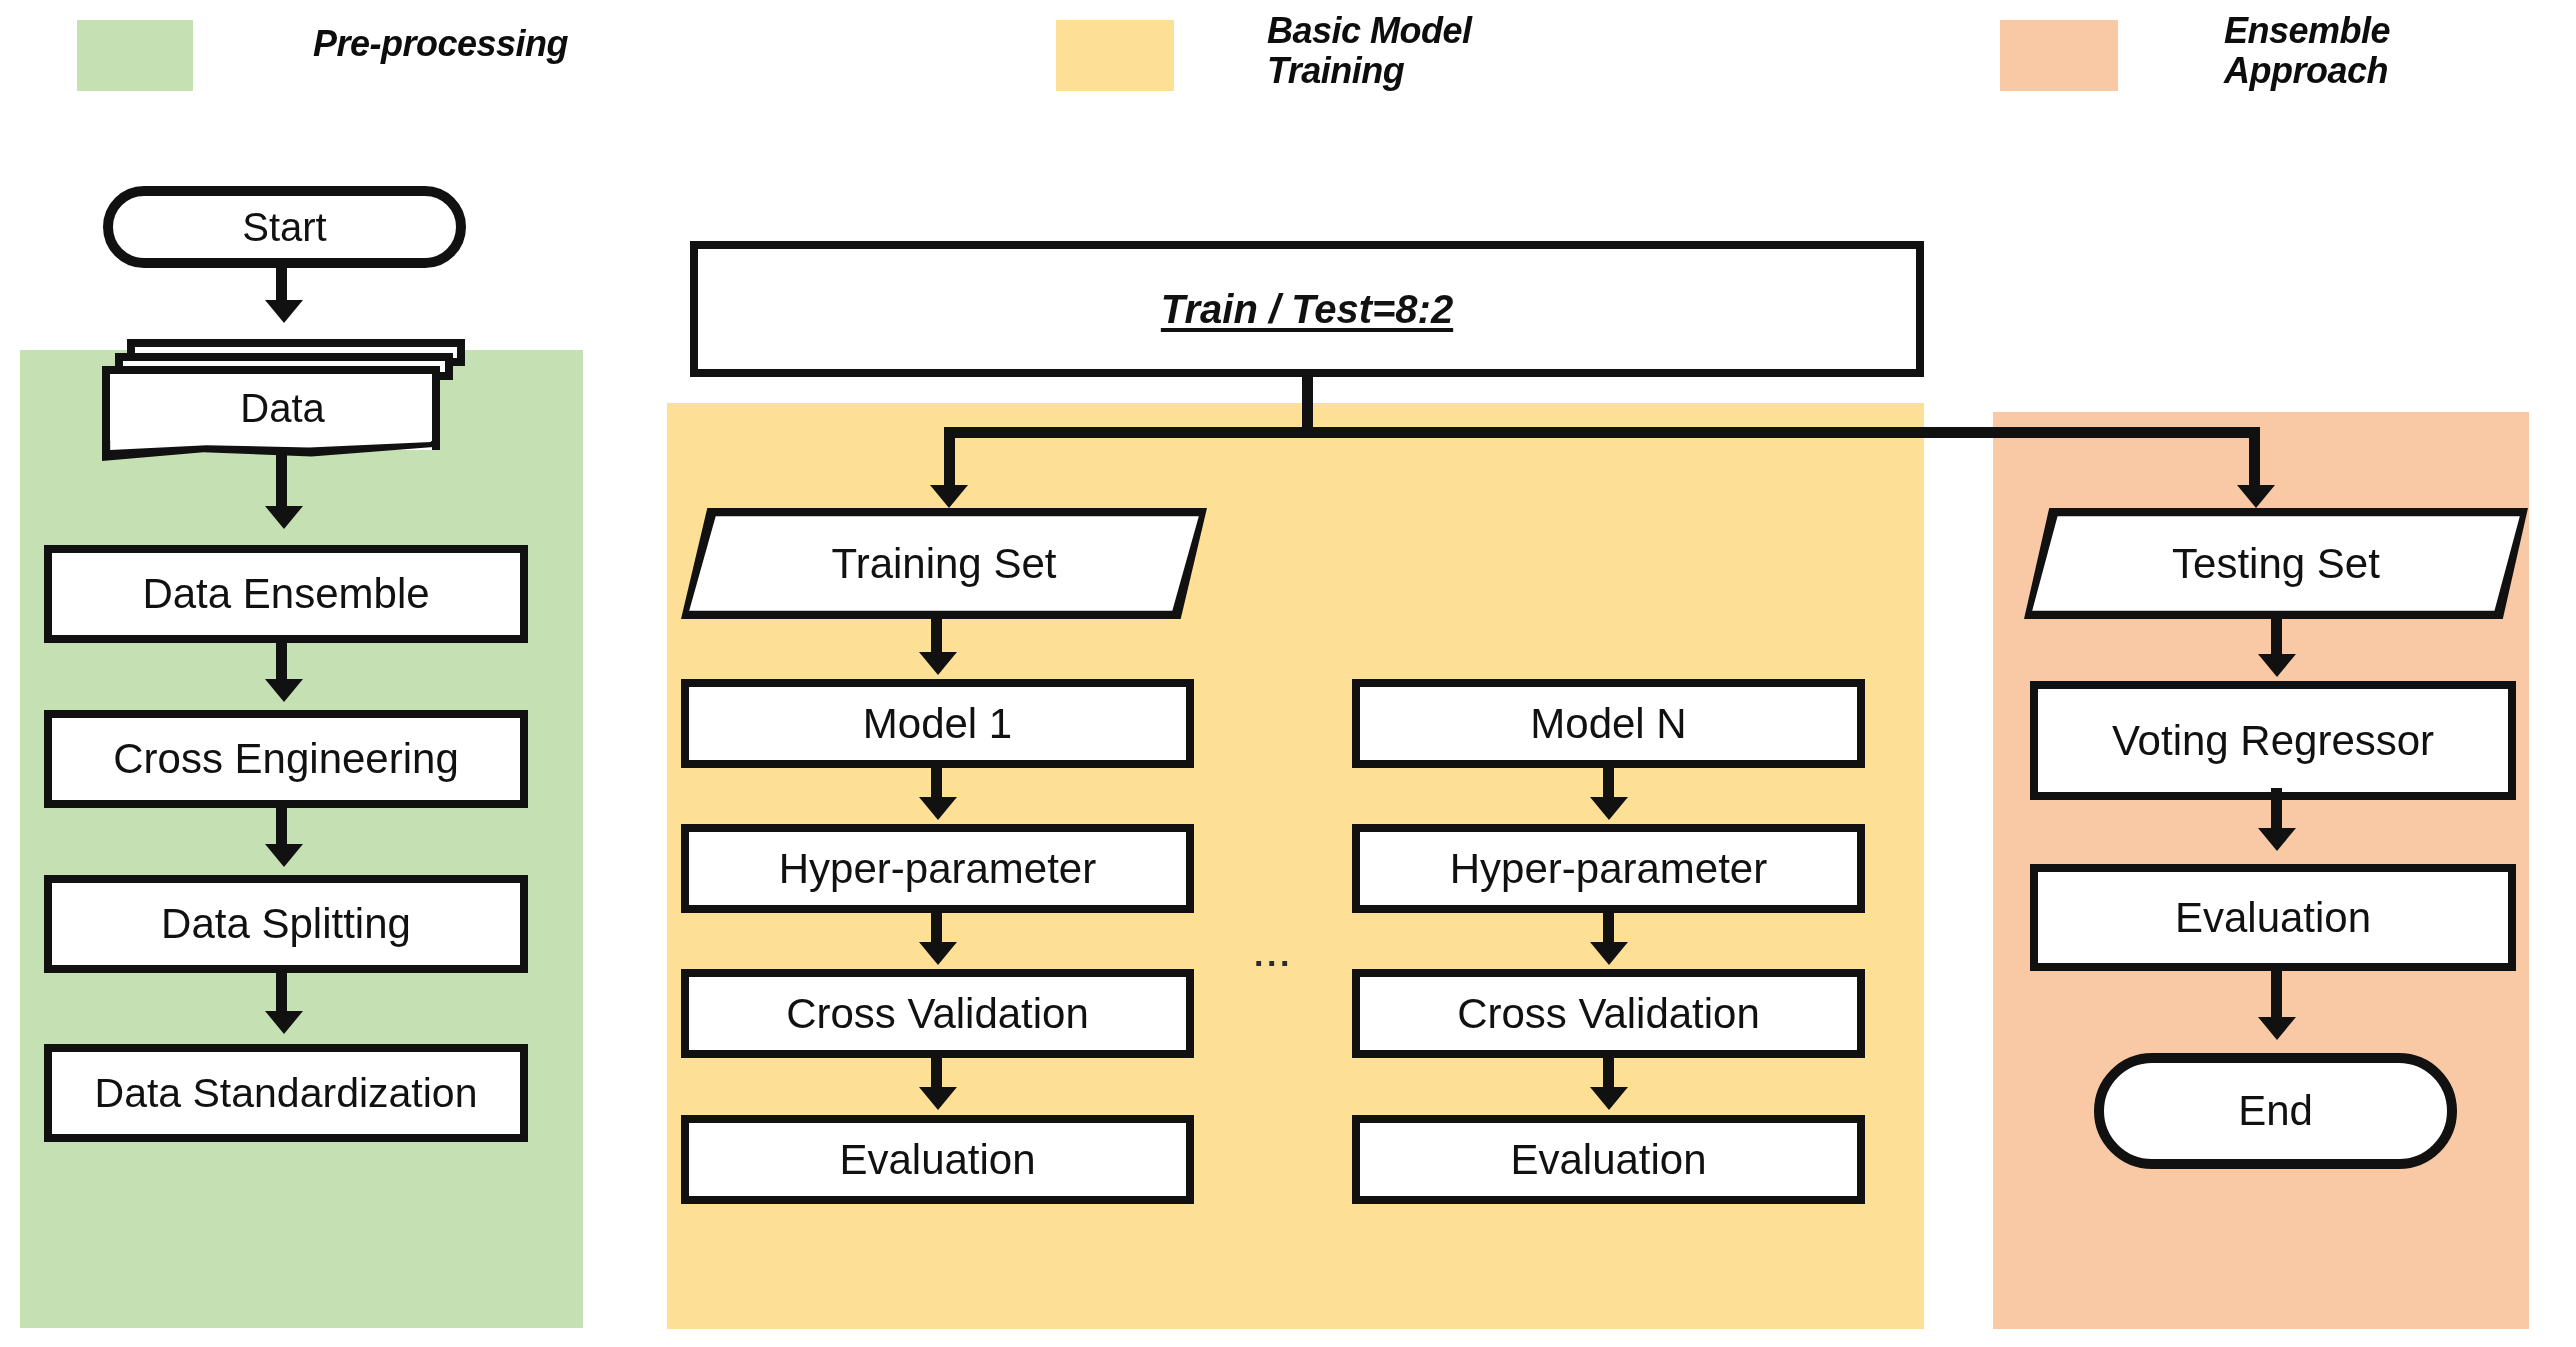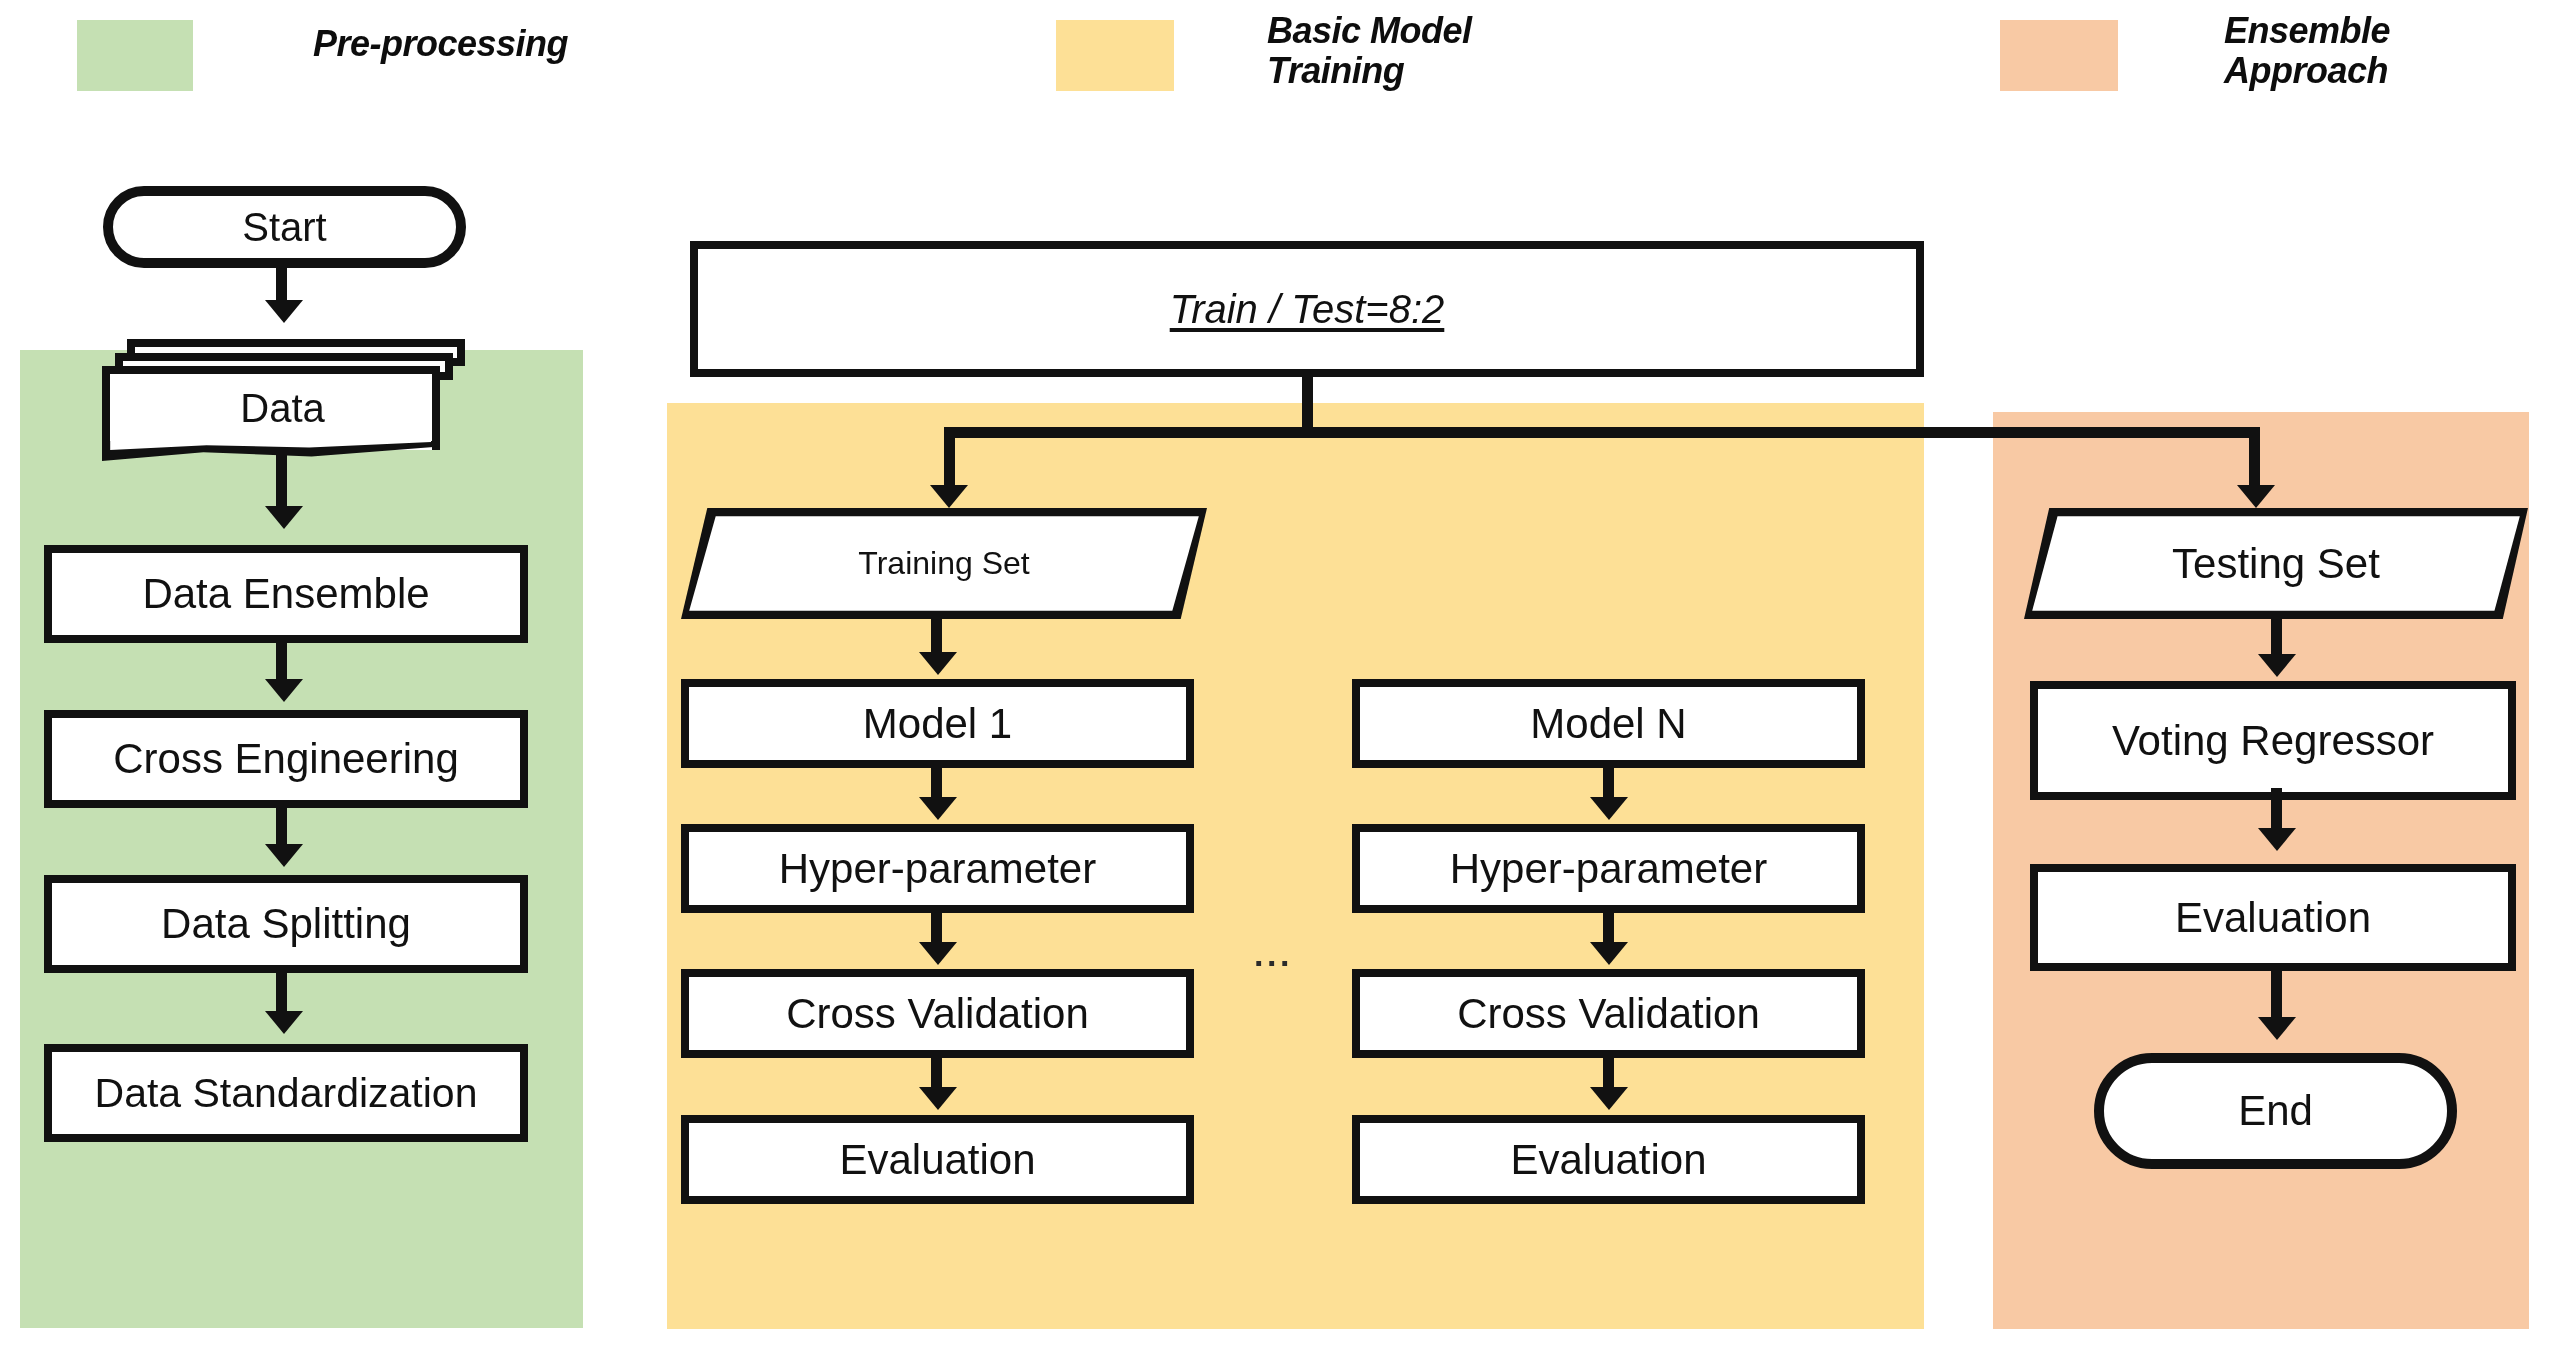--- a/index.html
+++ b/index.html
@@ -112,37 +112,37 @@
     <span>Data Splitting</span>
   </div>
   <div class="vline" style="left:276px;top:973px;width:11px;height:44px;"></div>
   <div class="arrow" style="left:265px;top:1011px;"></div>
 
   <div class="node rect" style="left:44px;top:1044px;width:484px;height:98px;font-size:41px;">
     <span>Data Standardization</span>
   </div>
 
   <div class="node rect" style="left:690px;top:241px;width:1234px;height:136px;font-size:40px;">
-    <span class="underline-txt" style="font-style:italic;font-weight:normal;">Train / Test=8:2</span>
+    <span class="underline-txt" style="font-style:italic;font-weight:bold;">Train / Test=8:2</span>
   </div>
 
   <div class="vline" style="left:1302px;top:377px;width:11px;height:57px;"></div>
 
   <div class="hline" style="left:944px;top:427px;width:1316px;height:11px;"></div>
 
   <div class="vline" style="left:944px;top:427px;width:11px;height:64px;"></div>
   <div class="arrow" style="left:930px;top:485px;"></div>
 
   <div class="vline" style="left:2249px;top:427px;width:11px;height:64px;"></div>
   <div class="arrow" style="left:2237px;top:485px;"></div>
 
   <div class="node para" style="left:681px;top:508px;width:526px;height:111px;">
     <div class="para-fill"></div>
     <div class="para-face"></div>
-    <div class="para-text" style="font-size:32px;">
+    <div class="para-text" style="font-size:42px;">
       <span>Training Set</span>
     </div>
   </div>
 
   <div class="vline" style="left:931px;top:619px;width:11px;height:38px;"></div>
   <div class="arrow" style="left:919px;top:652px;"></div>
 
   <div class="node rect" style="left:681px;top:679px;width:513px;height:89px;font-size:42px;">
     <span>Model 1</span>
   </div>

